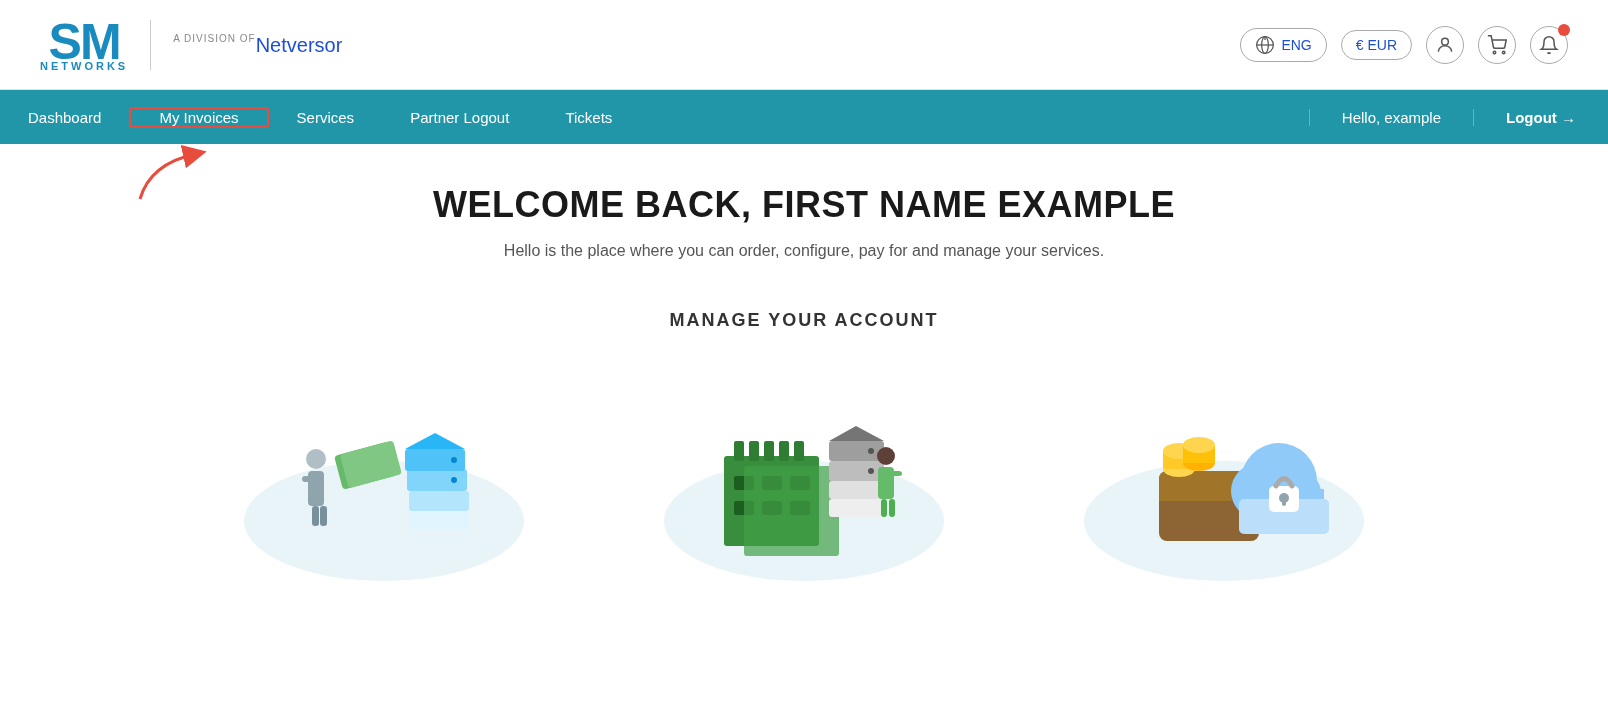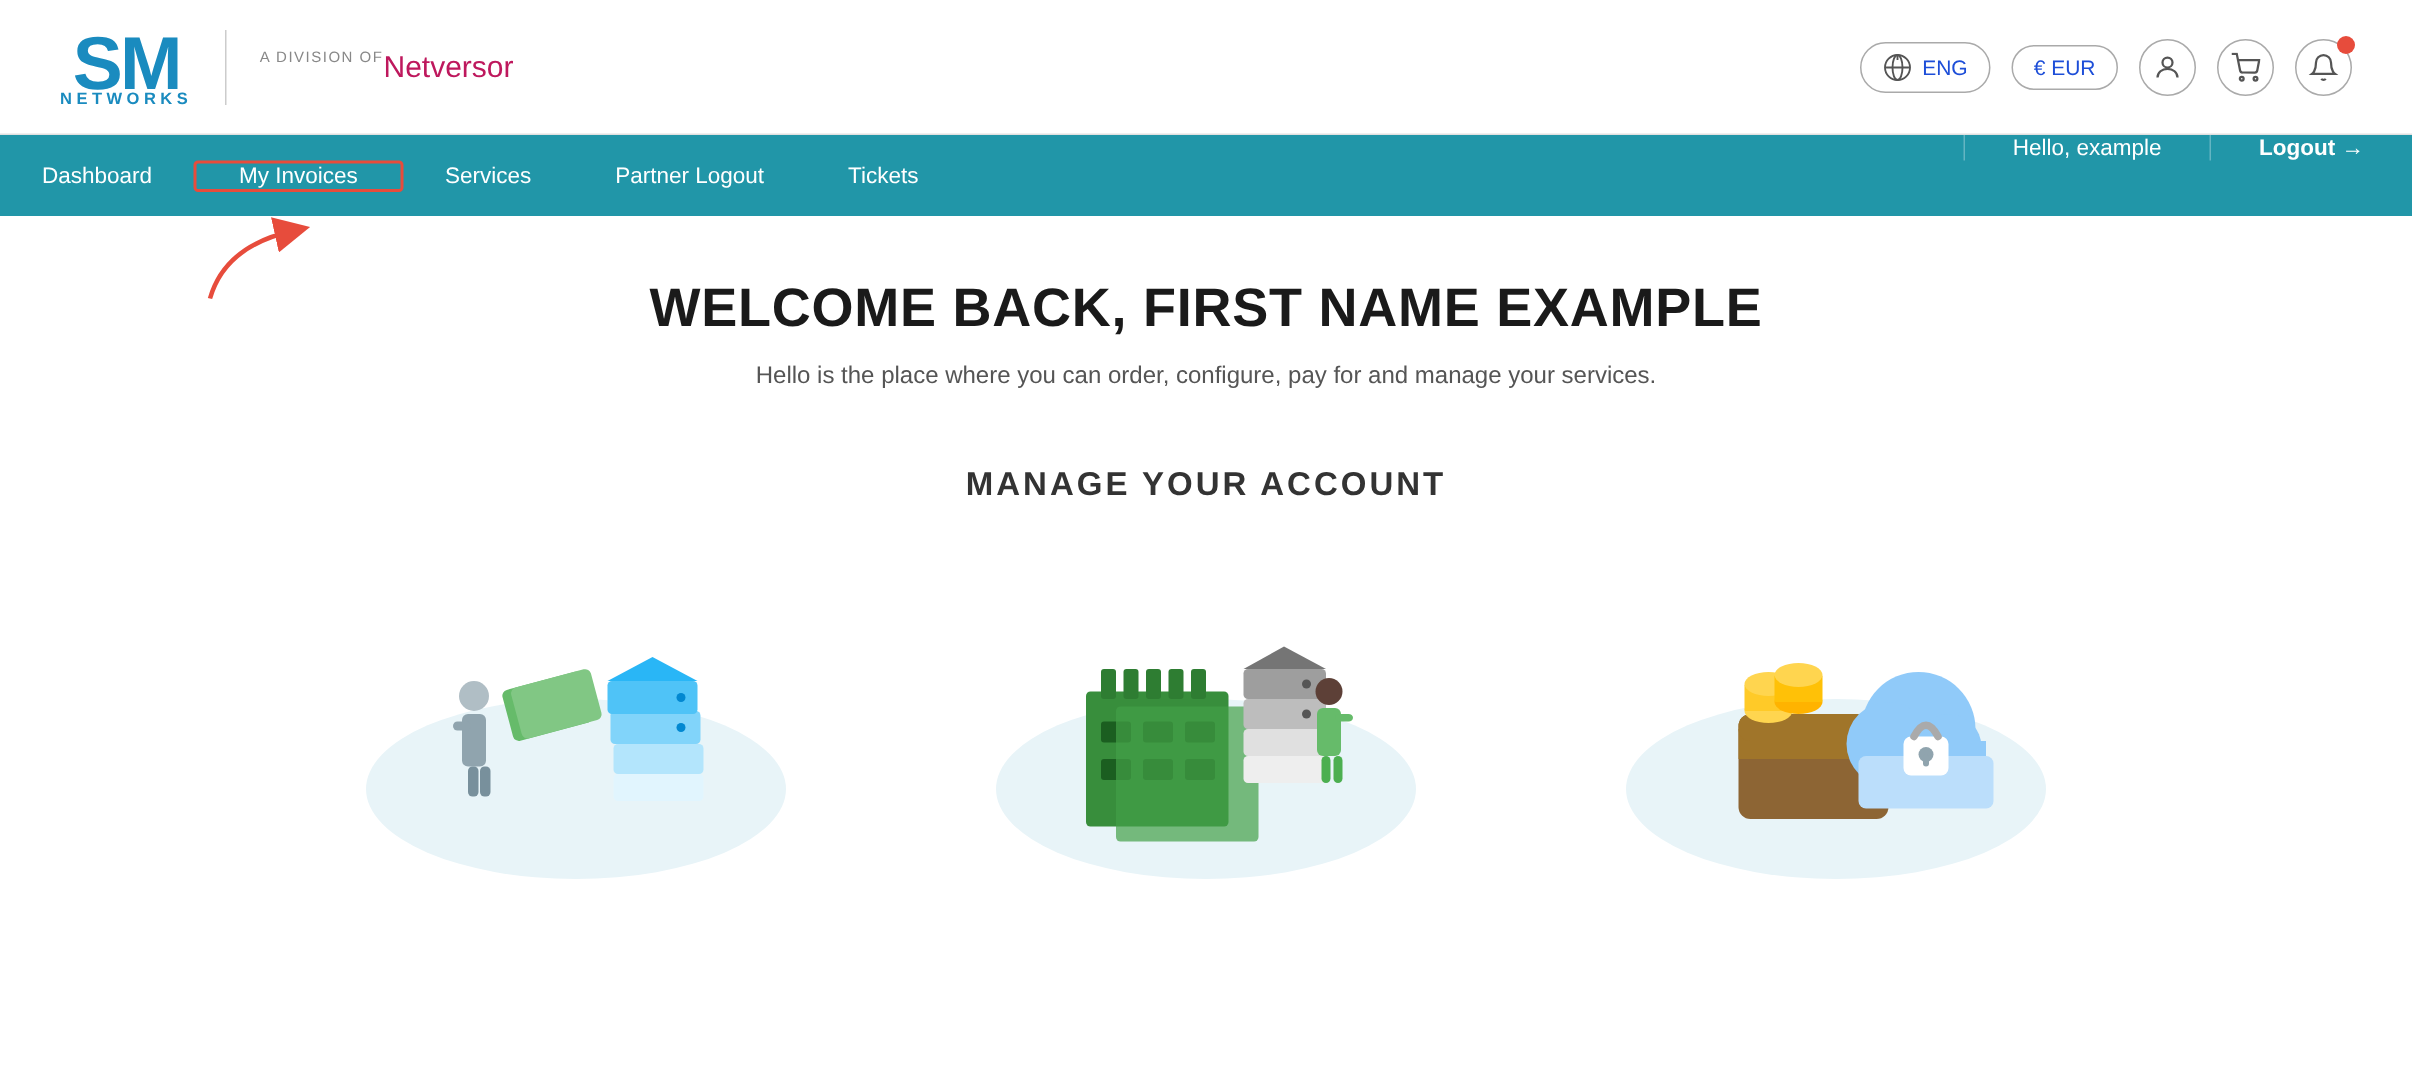--- a/index.html
+++ b/index.html
@@ -33,21 +33,21 @@
       line-height: 1.2;
     }
     .logo-division .a-division-of {
       font-size: 10px;
       color: #888;
       text-transform: uppercase;
       letter-spacing: 1px;
     }
     .logo-division .netversor {
       font-size: 20px;
-      color: #be185d;
+      color: #1d4ed8;
       font-weight: 400;
     }
     .header-right {
       display: flex;
       align-items: center;
       gap: 14px;
     }
     .lang-btn, .currency-btn {
       display: flex;
       align-items: center;
@@ -109,21 +109,21 @@
       align-items: center;
       padding: 0 28px;
       color: #fff;
       font-size: 15px;
       cursor: pointer;
       text-decoration: none;
       position: relative;
     }
     .nav-right {
       display: flex;
-      align-items: flex-start;
+      align-items: center;
     }
     .nav-hello {
       display: flex;
       align-items: center;
       padding: 0 32px;
       color: #fff;
       font-size: 15px;
       border-left: 1px solid rgba(255,255,255,0.3);
     }
     .nav-logout {
@@ -149,21 +149,21 @@
       color: #1a1a1a;
       margin-bottom: 16px;
       letter-spacing: 0.5px;
     }
     .welcome-subtitle {
       font-size: 16px;
       color: #555;
       margin-bottom: 50px;
     }
     .manage-title {
-      font-size: 22px;
+      font-size: 18px;
       font-weight: 600;
       color: #333;
       letter-spacing: 2px;
       margin-bottom: 50px;
     }
 
     
     .illustrations {
       display: flex;
       justify-content: center;

